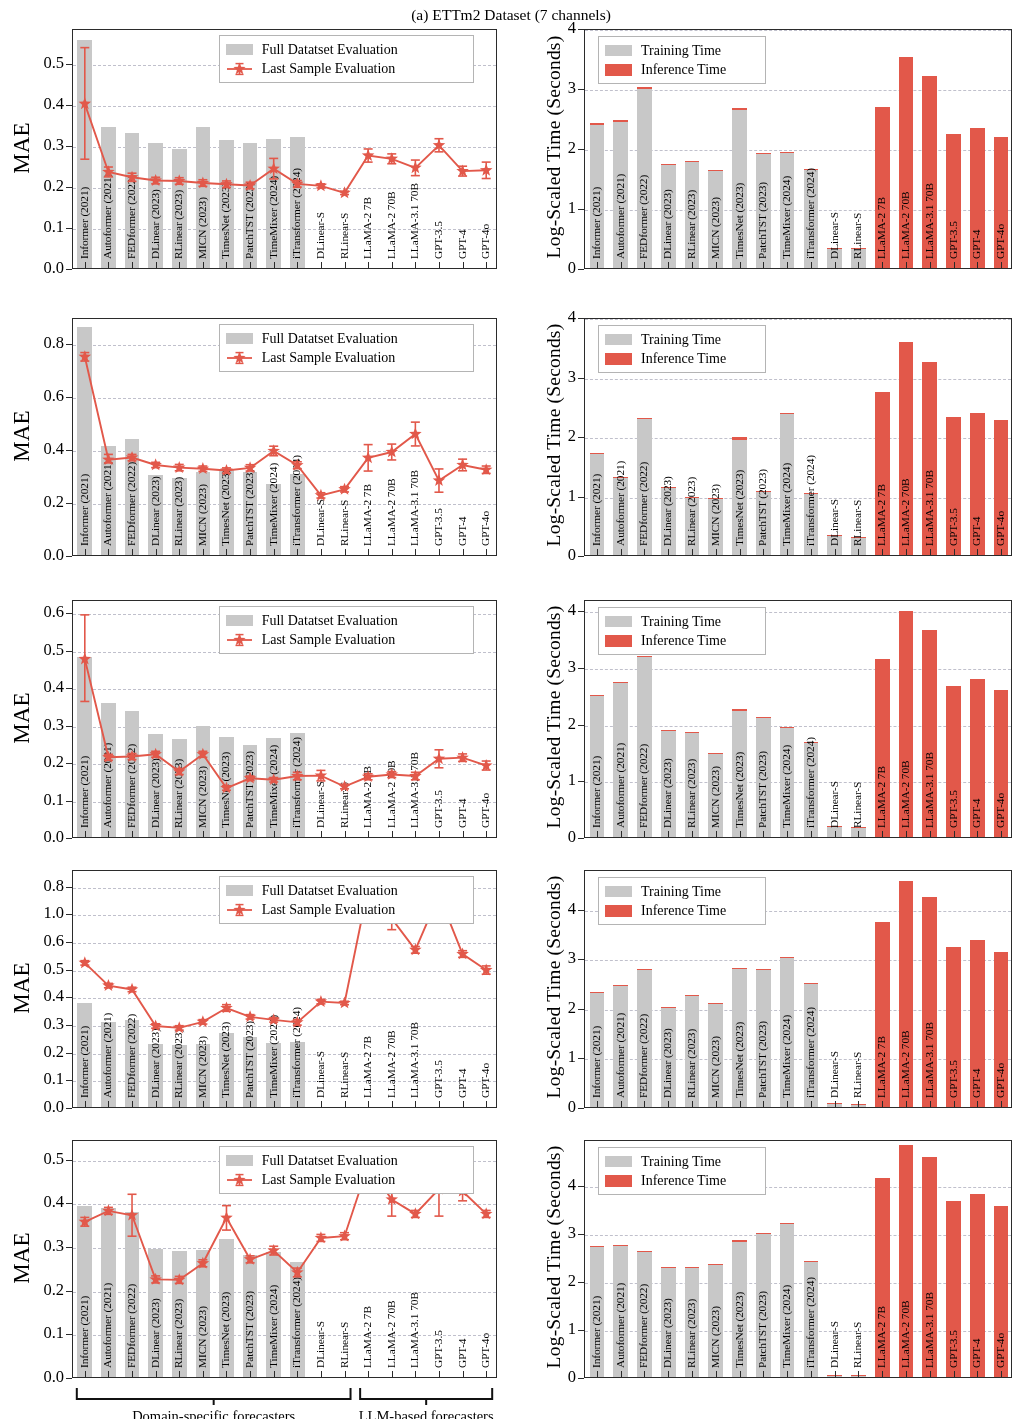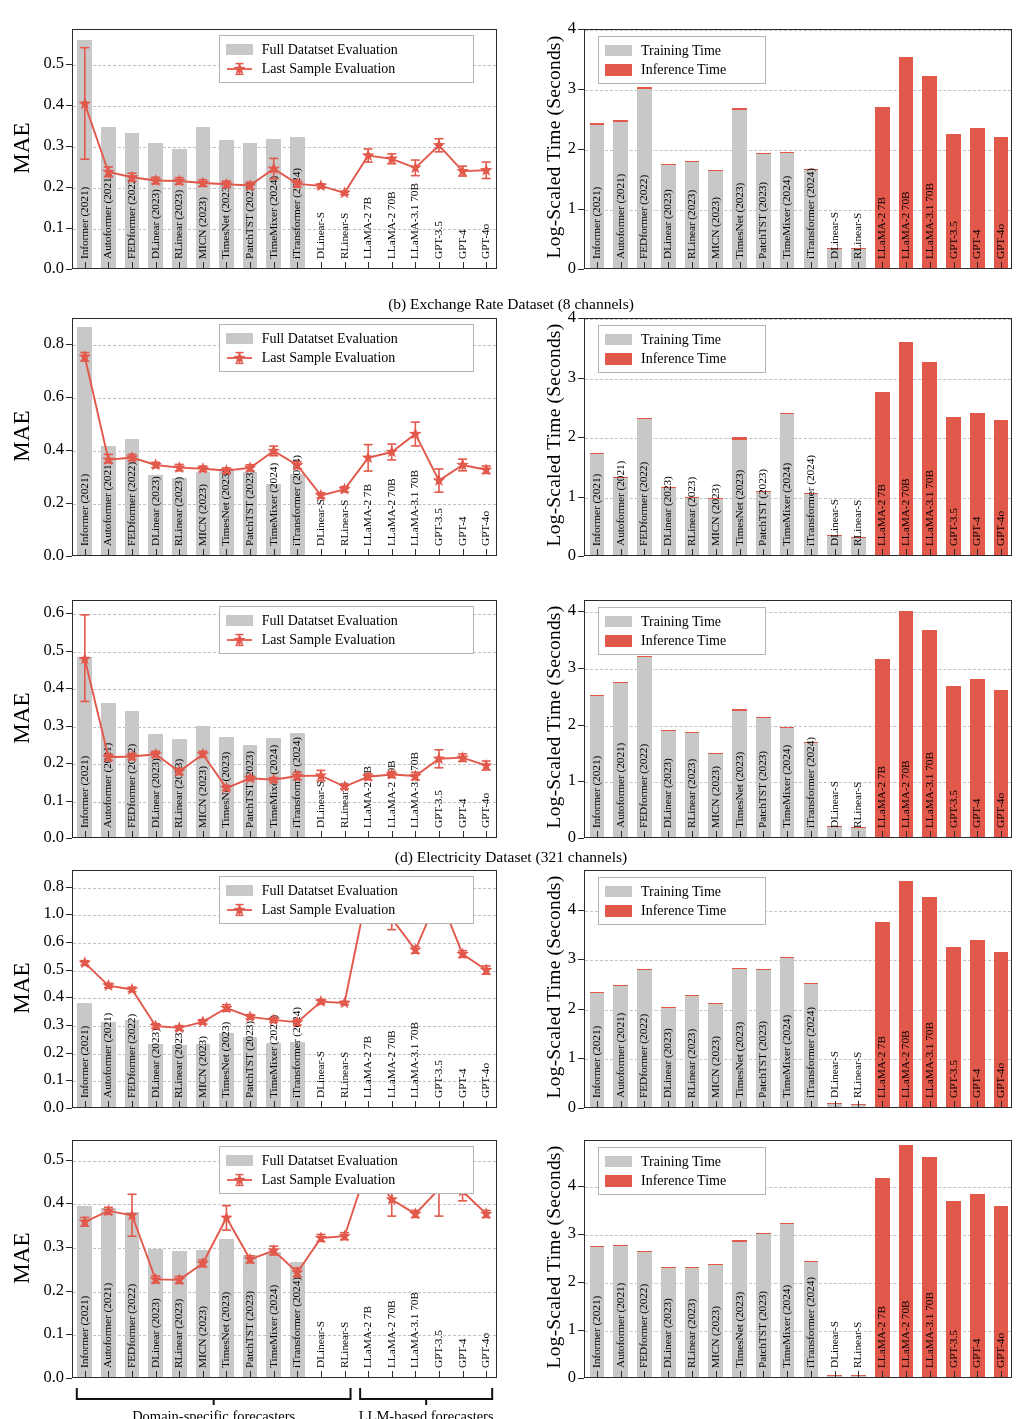--- a/index.html
+++ b/index.html
@@ -81,20 +81,21 @@
 
   .bracket-label{
     position:absolute;font-size:14.5px;white-space:nowrap;
     font-family:"Liberation Serif", serif;
   }
 </style>
 </head>
 <body>
 
 <div class="figure">
+    <div class="panel-title" style="top: 6px; left: 0px; width: 1022px;">(a) ETTm2 Dataset (7 channels)</div>
     <div class="plotbox" style="left: 72px; top: 29px; width: 425px; height: 240px;">
       <div class="gridline" style="top: 198.974px;"></div>
       <div class="gridline" style="top: 157.949px;"></div>
       <div class="gridline" style="top: 116.923px;"></div>
       <div class="gridline" style="top: 75.8974px;"></div>
       <div class="gridline" style="top: 34.8718px;"></div>
       <div class="bar" style="left: 4.48611px; width: 14.6389px; height: 228.513px;"></div>
       <div class="bar" style="left: 28.0972px; width: 14.6389px; height: 140.718px;"></div>
       <div class="bar" style="left: 51.7083px; width: 14.6389px; height: 134.564px;"></div>
       <div class="bar" style="left: 75.3194px; width: 14.6389px; height: 125.128px;"></div>
@@ -331,21 +332,20 @@
     <div class="legend" style="left: 598px; top: 36px; width: 168px;">
       <div class="legend-row">
         <div class="legend-swatch"></div>
         <div class="legend-label">Training Time</div>
       </div>
       <div class="legend-row">
         <div class="legend-swatch red"></div>
         <div class="legend-label">Inference Time</div>
       </div>
     </div>
-    <div class="panel-title" style="top: 295px; left: 0px; width: 1022px;">(b) Exchange Rate Dataset (8 channels)</div>
     <div class="plotbox" style="left: 72px; top: 318px; width: 425px; height: 238px;">
       <div class="gridline" style="top: 185.111px;"></div>
       <div class="gridline" style="top: 132.222px;"></div>
       <div class="gridline" style="top: 79.3333px;"></div>
       <div class="gridline" style="top: 26.4444px;"></div>
       <div class="bar" style="left: 4.48611px; width: 14.6389px; height: 227.687px;"></div>
       <div class="bar" style="left: 28.0972px; width: 14.6389px; height: 108.687px;"></div>
       <div class="bar" style="left: 51.7083px; width: 14.6389px; height: 115.562px;"></div>
       <div class="bar" style="left: 75.3194px; width: 14.6389px; height: 80.1267px;"></div>
       <div class="bar" style="left: 98.9306px; width: 14.6389px; height: 76.6889px;"></div>
@@ -832,21 +832,20 @@
     <div class="legend" style="left: 598px; top: 607px; width: 168px;">
       <div class="legend-row">
         <div class="legend-swatch"></div>
         <div class="legend-label">Training Time</div>
       </div>
       <div class="legend-row">
         <div class="legend-swatch red"></div>
         <div class="legend-label">Inference Time</div>
       </div>
     </div>
-    <div class="panel-title" style="top: 848px; left: 0px; width: 1022px;">(d) Electricity Dataset (321 channels)</div>
     <div class="plotbox" style="left: 72px; top: 870px; width: 425px; height: 238px;">
       <div class="gridline" style="top: 210.326px;"></div>
       <div class="gridline" style="top: 182.651px;"></div>
       <div class="gridline" style="top: 154.977px;"></div>
       <div class="gridline" style="top: 127.302px;"></div>
       <div class="gridline" style="top: 99.6279px;"></div>
       <div class="gridline" style="top: 71.9535px;"></div>
       <div class="gridline" style="top: 44.2791px;"></div>
       <div class="gridline" style="top: 16.6047px;"></div>
       <div class="bar" style="left: 4.48611px; width: 14.6389px; height: 103.779px;"></div>

